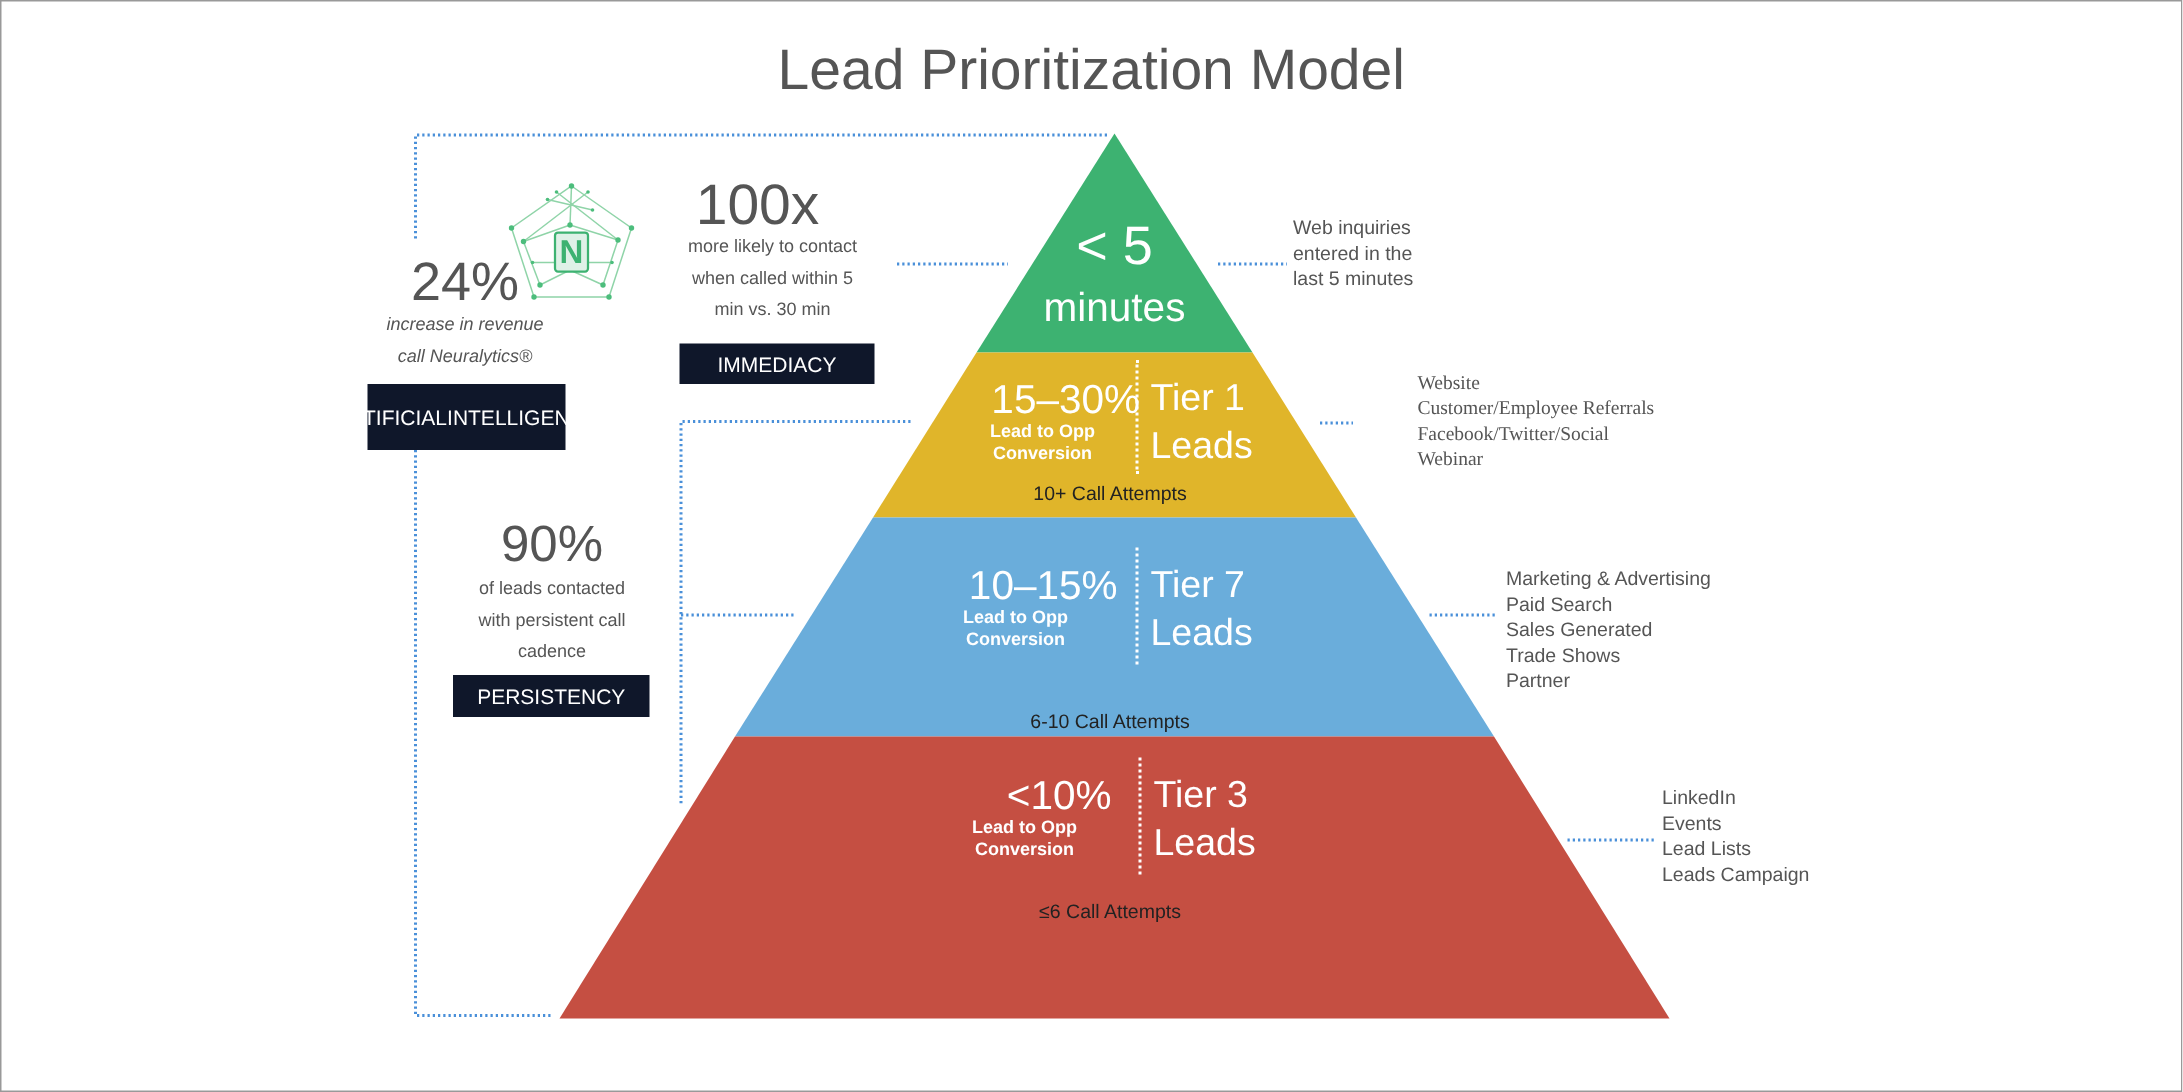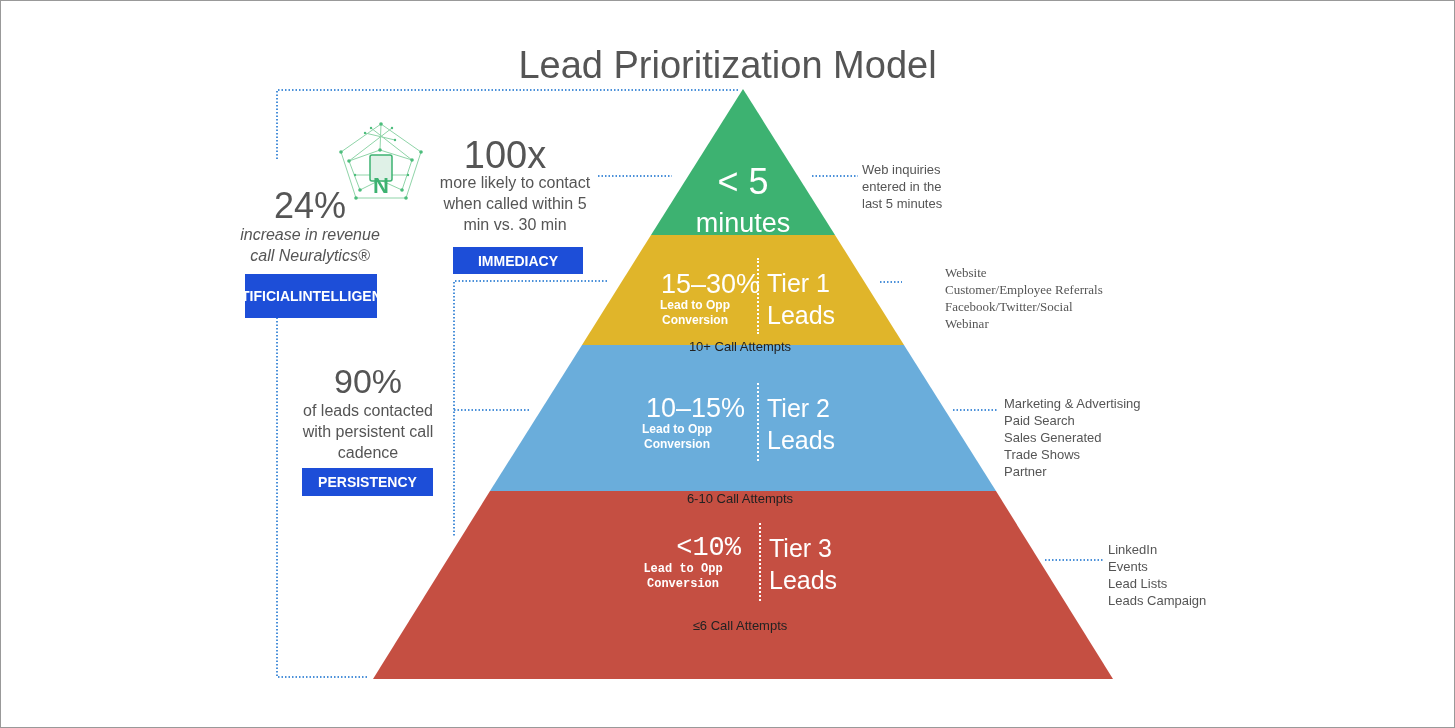--- a/index.html
+++ b/index.html
@@ -1,23 +1,23 @@
 <!DOCTYPE html>
 <html><head>
 <meta charset="utf-8">
 <style>
   html, body { margin: 0; padding: 0; background: #ffffff; }
   body { width: 1455px; height: 728px; position: relative; overflow: hidden; font-family: "Liberation Sans", "DejaVu Sans", sans-serif; }
   .frame { position: absolute; left: 0; top: 0; width: 1453px; height: 726px; border: 1px solid #999999; }
-  .abs { position: absolute; margin-top: 18px; }
+  .abs { position: absolute; }
   .title { left: 0; width: 1455px; top: 26px; text-align: center; font-size: 38px; color: #555555; }
   svg.layer { position: absolute; left: 0; top: 0; }
   .big { color: #555555; text-align: center; line-height: 1; }
-  .desc { color: #555555; text-align: center; font-size: 16px; line-height: 21px; }
-  .badge { background: #1d4ed8; color: #ffffff; font-weight: bold; text-align: left; font-size: 14px; line-height: 18px; display: flex; align-items: center; justify-content: center; }
+  .desc { color: #555555; text-align: center; font-size: 12px; line-height: 21px; }
+  .badge { background: #0f172a; color: #ffffff; font-weight: normal; text-align: left; font-size: 14px; line-height: 18px; display: flex; align-items: center; justify-content: center; }
   .tier-text { color: #ffffff; }
   .pct { font-size: 27px; line-height: 28px; text-align: right; }
   .sub { font-size: 12px; line-height: 15px; text-align: center; font-weight: bold; }
   .tierlabel { font-size: 25px; line-height: 32px; }
   .attempts { color: #222222; font-size: 13px; text-align: center; }
   .sources { color: #555555; font-size: 13px; line-height: 17px; }
   .divider { border-left: 2px dotted #ffffff; }
 </style>
 </head>
 <body>
@@ -139,33 +139,33 @@
   <div>Webinar</div>
 </div>
 
 <div class="abs tier-text" style="left:609px;top:376px;width:136px;">
   <div class="pct">10–15%</div>
   <div class="sub">Lead to Opp</div>
   <div class="sub">Conversion</div>
 </div>
 <div class="abs divider" style="left:757px;top:365px;height:78px;"></div>
 <div class="abs tier-text tierlabel" style="left:767px;top:374px;width:80px;">
-  <div>Tier 2</div>
+  <div>Tier 7</div>
   <div>Leads</div>
 </div>
 <div class="abs attempts" style="left:640px;top:473px;width:200px;">6-10 Call Attempts</div>
 <div class="abs sources" style="left:1004px;top:377px;width:220px;">
   <div>Marketing &amp; Advertising</div>
   <div>Paid Search</div>
   <div>Sales Generated</div>
   <div>Trade Shows</div>
   <div>Partner</div>
 </div>
 
-<div class="abs tier-text" style="left:625px;top:516px;width:116px;font-family:Liberation Mono, monospace;">
+<div class="abs tier-text" style="left:625px;top:516px;width:116px;">
   <div class="pct">&lt;10%</div>
   <div class="sub">Lead to Opp</div>
   <div class="sub">Conversion</div>
 </div>
 <div class="abs divider" style="left:759px;top:505px;height:78px;"></div>
 <div class="abs tier-text tierlabel" style="left:769px;top:514px;width:80px;">
   <div>Tier 3</div>
   <div>Leads</div>
 </div>
 <div class="abs attempts" style="left:640px;top:600px;width:200px;">≤6 Call Attempts</div>

